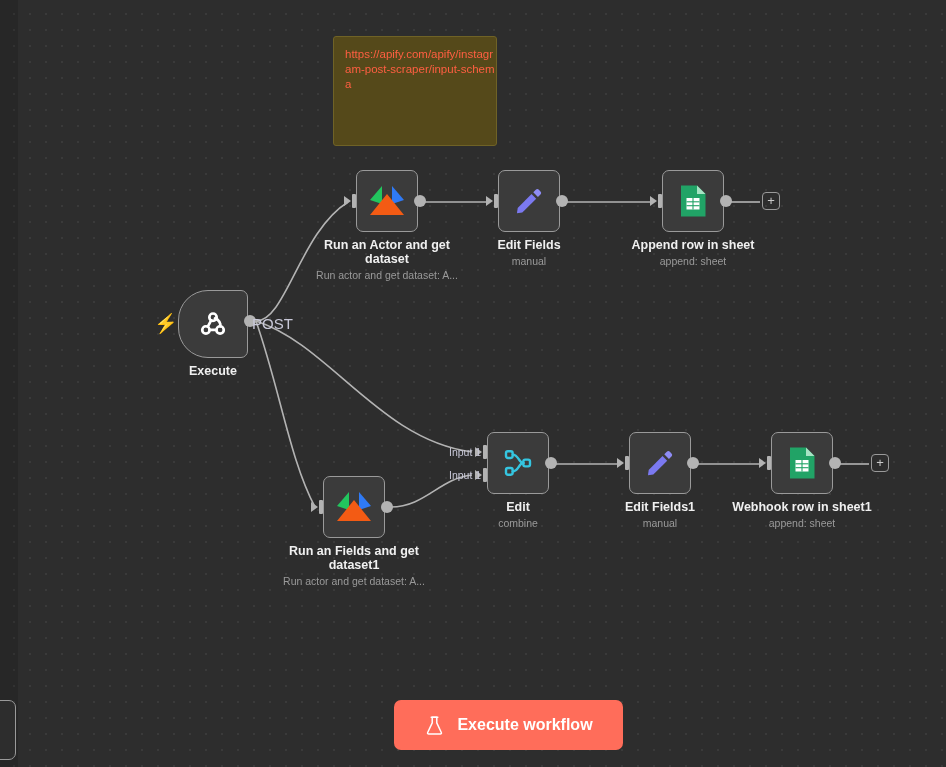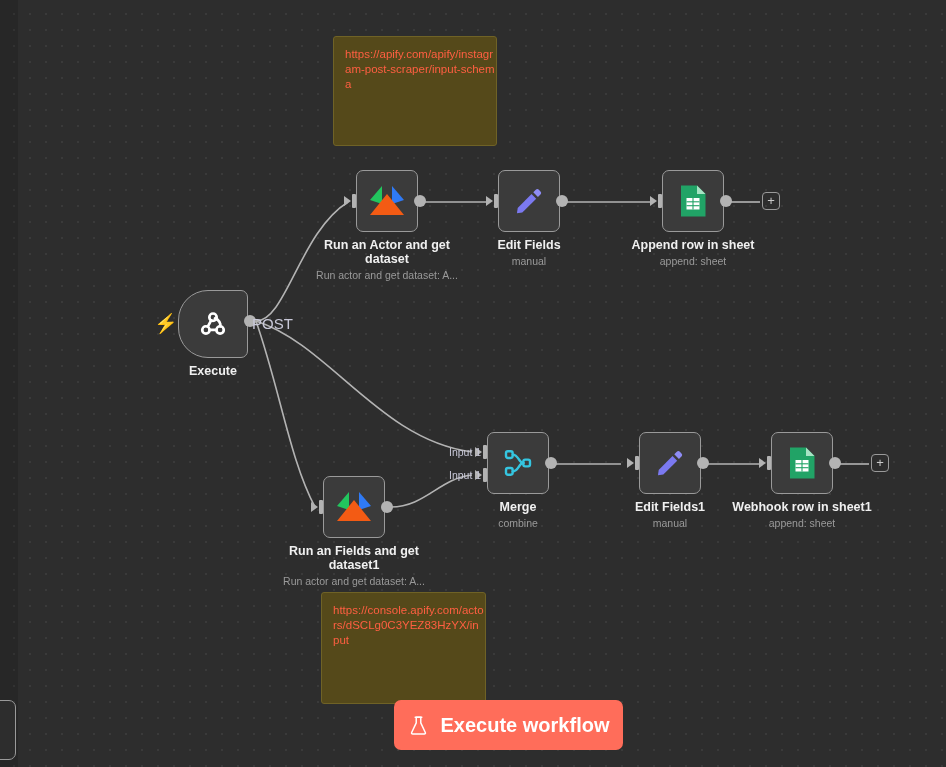--- a/index.html
+++ b/index.html
@@ -147,21 +147,21 @@
 
   
   #execute-btn {
     position: absolute;
     left: 394px; top: 700px;
     width: 229px; height: 50px;
     background: #ff6d5a;
     border: none;
     border-radius: 7px;
     color: #ffffff;
-    font-size: 20px;
+    font-size: 16px;
     font-weight: bold;
     font-family: "Liberation Sans", sans-serif;
     display: flex;
     align-items: center;
     justify-content: center;
     gap: 12px;
     cursor: pointer;
   }
 
   
@@ -205,23 +205,20 @@
       <path d="M 697 464 L 763 464"></path>
 
       <path d="M 839 464 L 869 464"></path>
     </g>
   </svg>
 
   <div class="sticky" style="left:333px; top:36px; width:164px; height:110px;">
     <span>https://apify.com/apify/instagram-post-scraper/input-schema</span>
   </div>
 
-  <div class="sticky" style="left:321px; top:592px; width:165px; height:112px;">
-    <span>https://console.apify.com/actors/dSCLg0C3YEZ83HzYX/input</span>
-  </div>
 
   <div class="node" style="left:178px; top:290px;">
     <div class="bolt" style="left:-24px; top:24px;">⚡</div>
     <div class="node-box trigger">
       <svg class="icon-svg" width="34" height="34" viewBox="0 0 24 24">
         <g fill="none" stroke="#ffffff" stroke-width="1.9" stroke-linecap="round" stroke-linejoin="round">
           <circle cx="12" cy="7.2" r="2.6"></circle>
           <circle cx="7" cy="16.2" r="2.6"></circle>
           <circle cx="17" cy="16.2" r="2.6"></circle>
           <path d="M10.7 9.5 L8.3 13.8"></path>
@@ -311,27 +308,27 @@
         <g fill="none" stroke="#35c5e0" stroke-width="1.8">
           <rect x="3" y="3.2" width="5" height="5" rx="1.4"></rect>
           <rect x="3" y="15.8" width="5" height="5" rx="1.4"></rect>
           <rect x="16" y="9.5" width="5" height="5" rx="1.4"></rect>
           <path d="M8 5.7 C12.5 5.7, 12.5 12, 16 12" stroke-linecap="round"></path>
           <path d="M8 18.3 C12.5 18.3, 12.5 12, 16 12" stroke-linecap="round"></path>
         </g>
       </svg>
     </div>
     <div class="out-dot" style="left:58px; top:25px;"></div>
-    <div class="node-label" style="left:31px; width:160px;">Merge</div>
+    <div class="node-label" style="left:31px; width:160px;">Edit</div>
     <div class="node-sub" style="left:31px; top:85px;">combine</div>
   </div>
   <div class="port-label" style="left:449px; top:446px;">Input 1</div>
   <div class="port-label" style="left:449px; top:469px;">Input 1</div>
 
-  <div class="node" style="left:629px; top:432px;margin-left:10px;">
+  <div class="node" style="left:629px; top:432px;">
     <div class="in-arrow" style="left:-12px; top:26px;"></div>
     <div class="in-bar" style="left:-4px; top:24px;"></div>
     <div class="node-box">
       <svg class="icon-svg" width="32" height="32" viewBox="0 0 24 24">
         <path d="M3.5 17.2 L13.9 6.8 L17.4 10.3 L7 20.7 L3 21.2 Z" fill="#7b79f0"></path>
         <path d="M15.2 5.5 L17.1 3.6 C17.8 2.9 18.8 2.9 19.4 3.6 L20.6 4.8 C21.3 5.4 21.3 6.4 20.6 7.1 L18.7 9 Z" fill="#8e8cf5"></path>
       </svg>
     </div>
     <div class="out-dot" style="left:58px; top:25px;"></div>
     <div class="node-label" style="left:31px; width:160px;">Edit Fields1</div>

